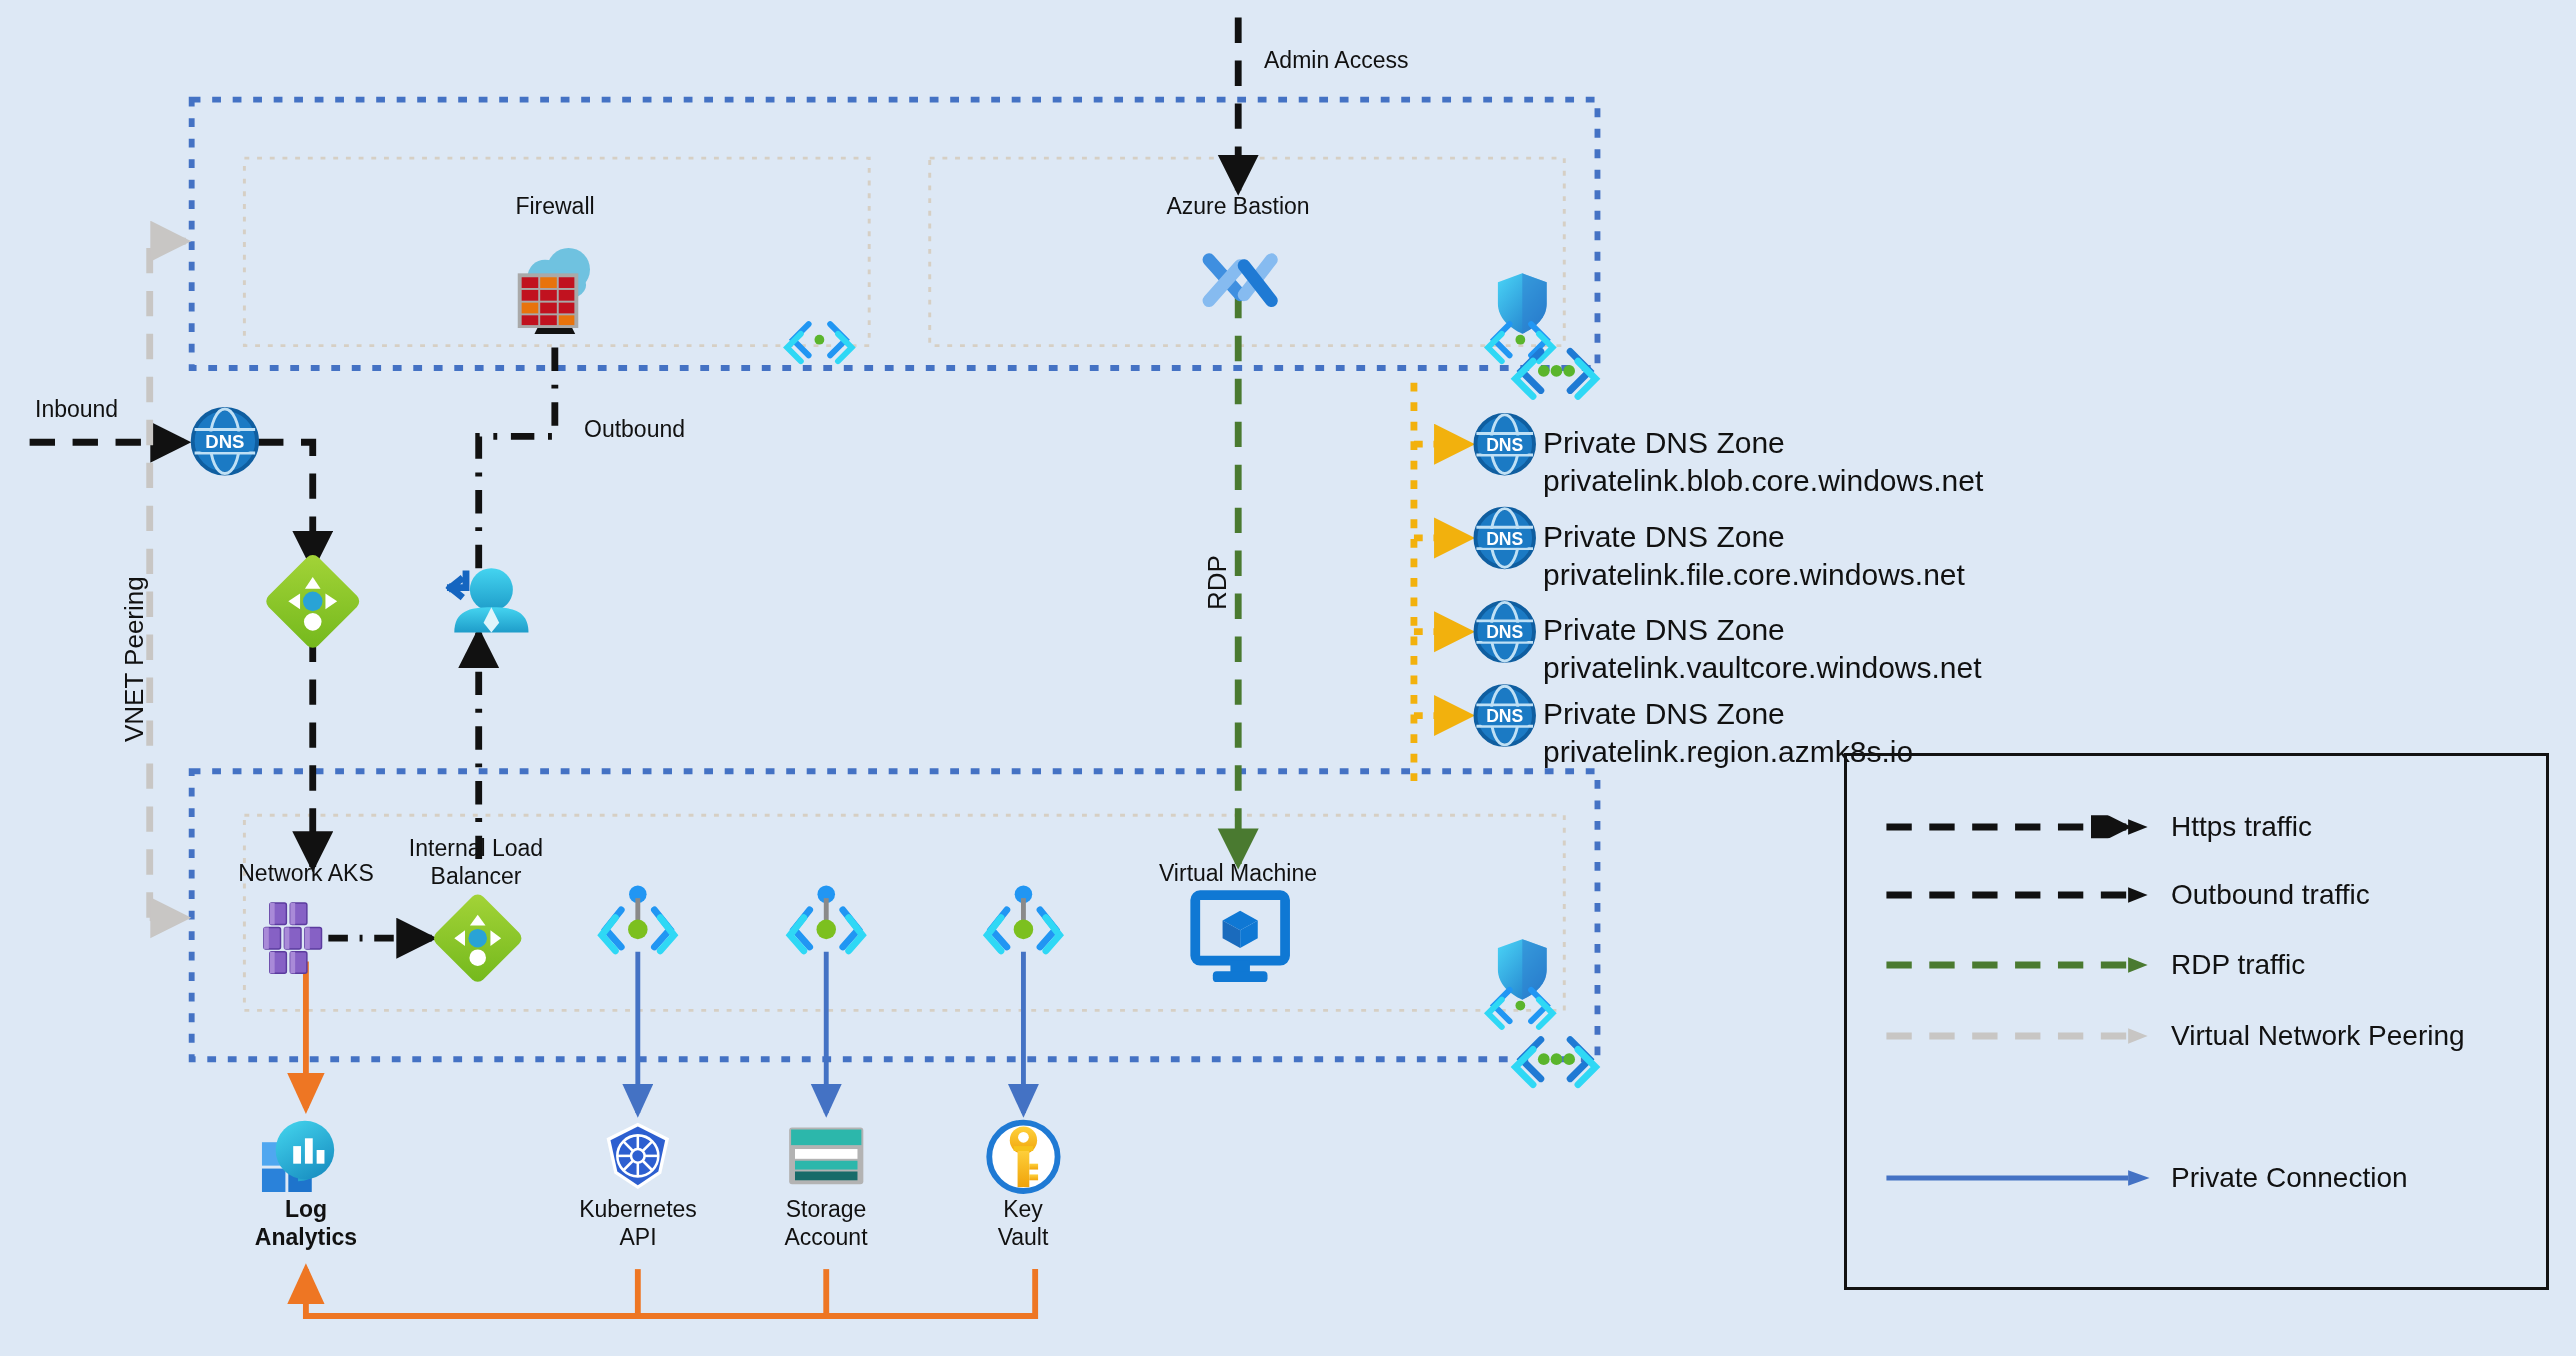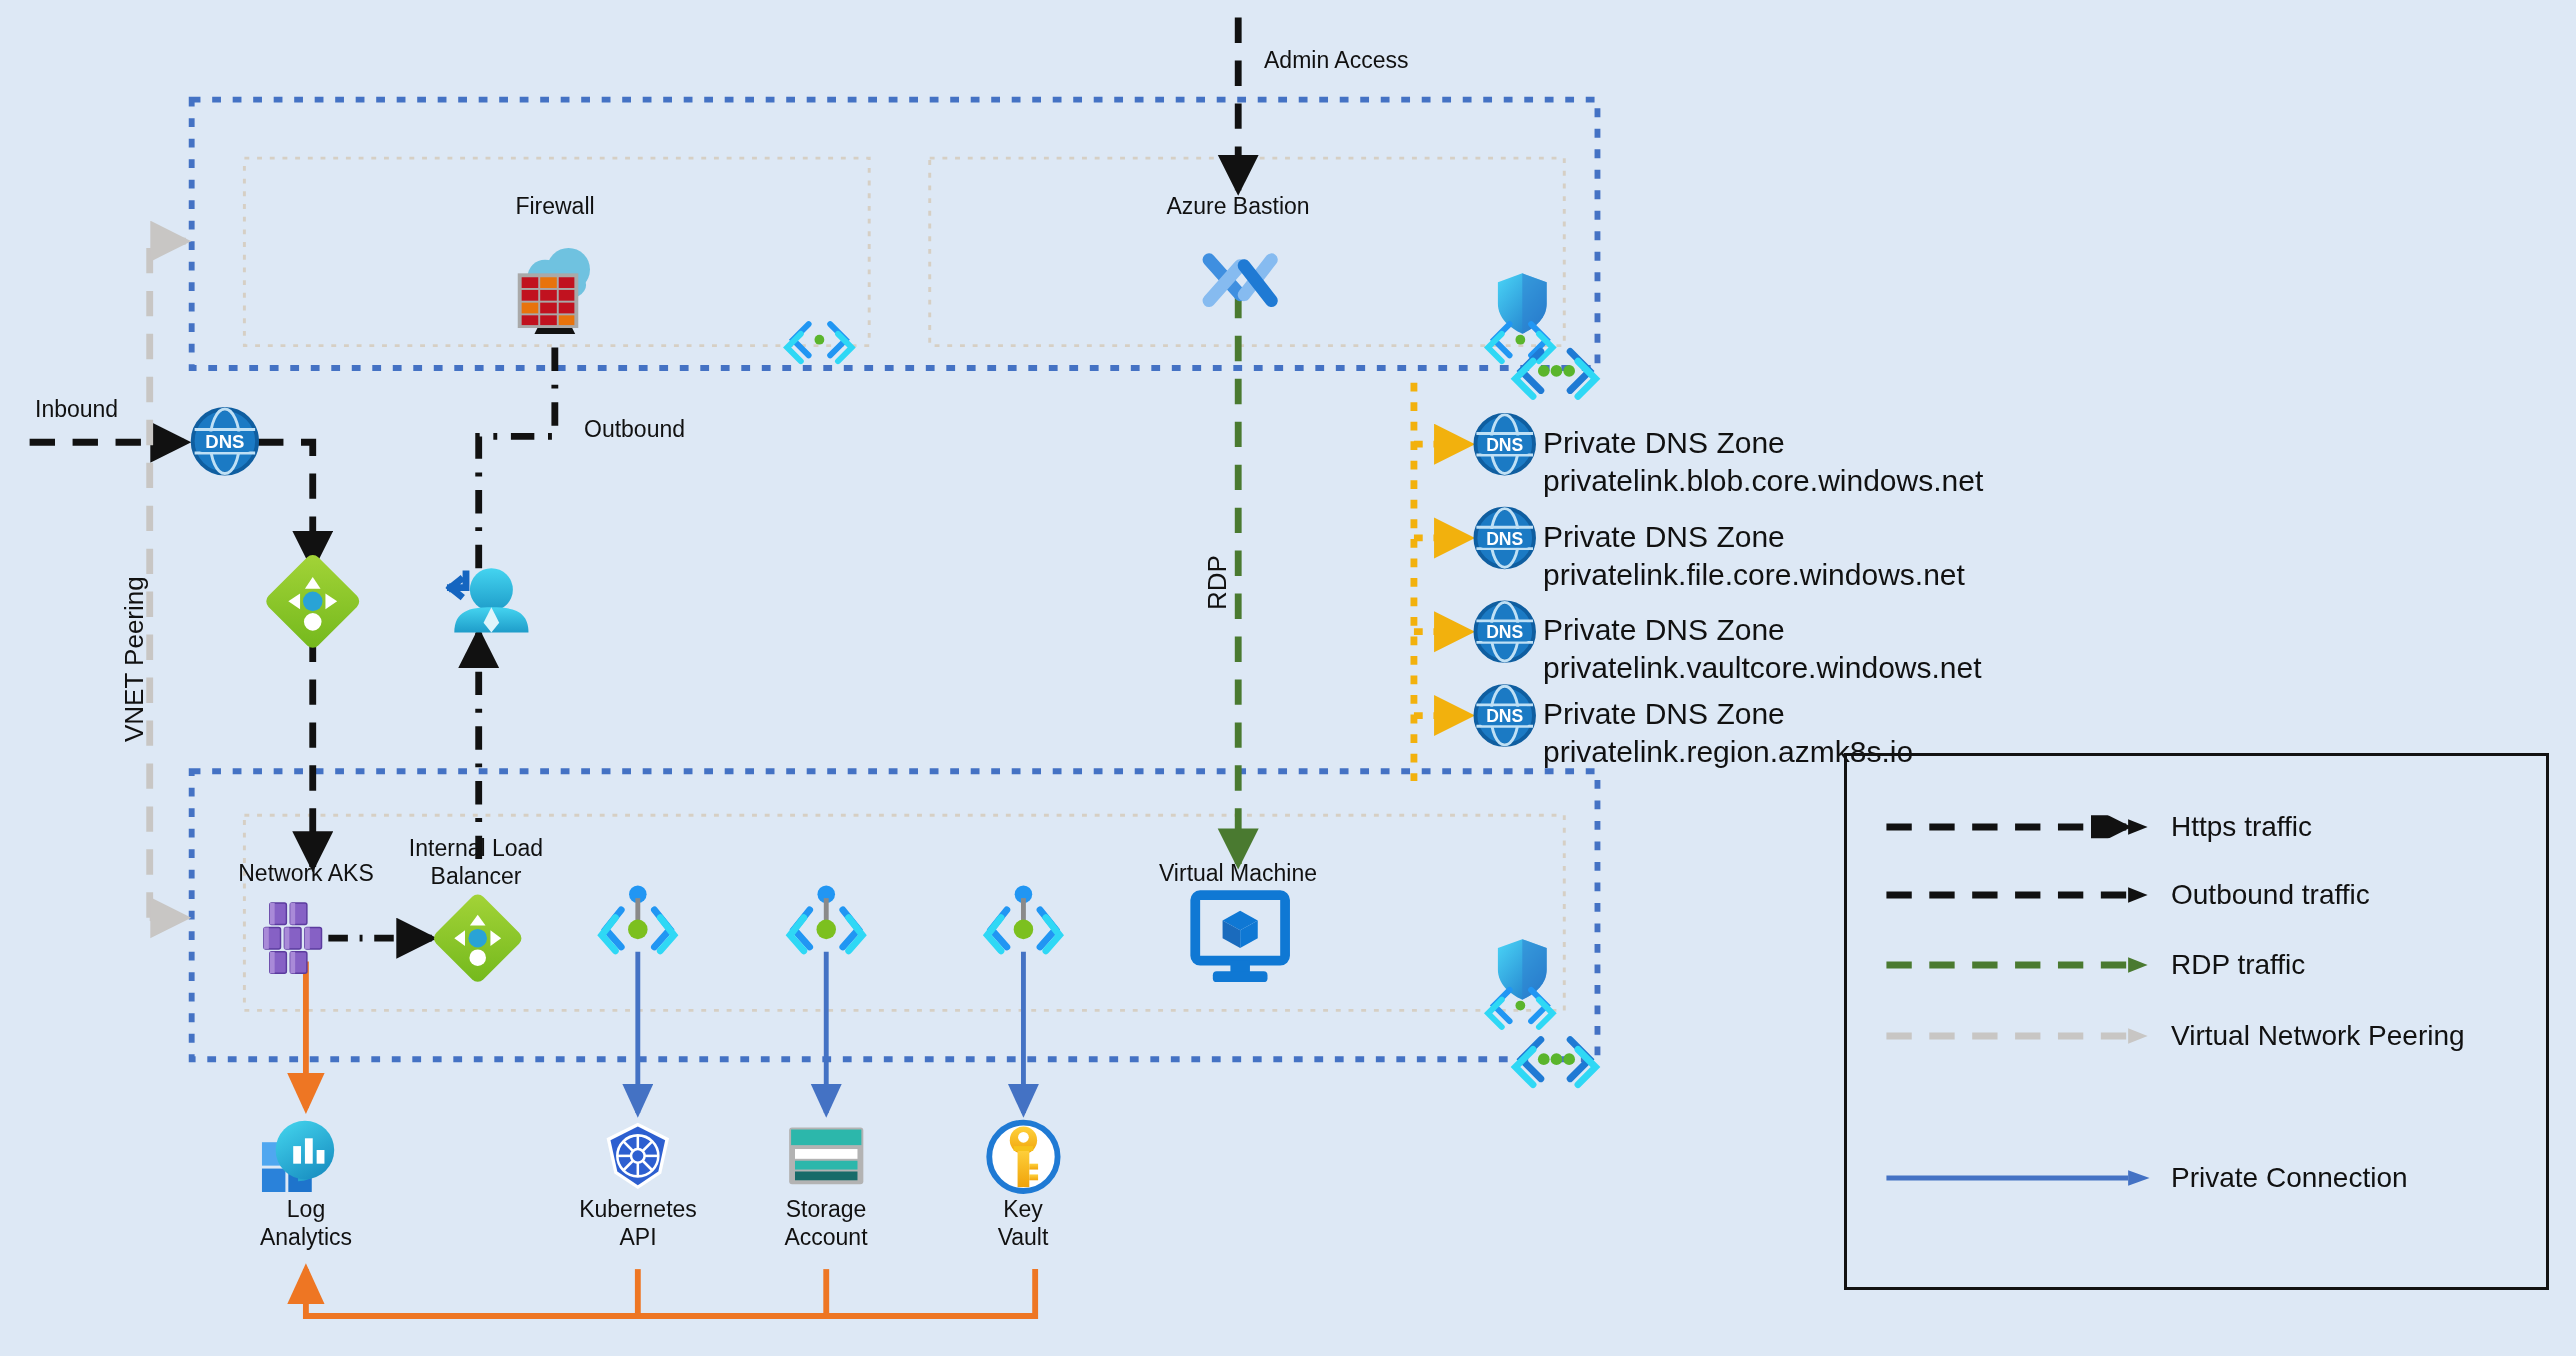--- a/index.html
+++ b/index.html
@@ -420,21 +420,21 @@
 <div class="lbl f28 c" style="left:306px;top:859px;">Network AKS</div>
 
 <div class="lbl f28 c" style="left:476px;top:834px;">
 
   <div>Internal Load</div>
   <div>Balancer</div>
 </div>
 
 <div class="lbl f28 c" style="left:1238px;top:859px;">Virtual Machine</div>
 
-<div class="lbl f28 c" style="left:306px;top:1195px;">
+<div class="lbl f28 c" style="left:306px;top:1195px;font-weight:bold;">
   <div>Log</div>
   <div>Analytics</div>
 </div>
 <div class="lbl f28 c" style="left:638px;top:1195px;">
   <div>Kubernetes</div>
   <div>API</div>
 </div>
 <div class="lbl f28 c" style="left:826px;top:1195px;">
   <div>Storage</div>
   <div>Account</div>

